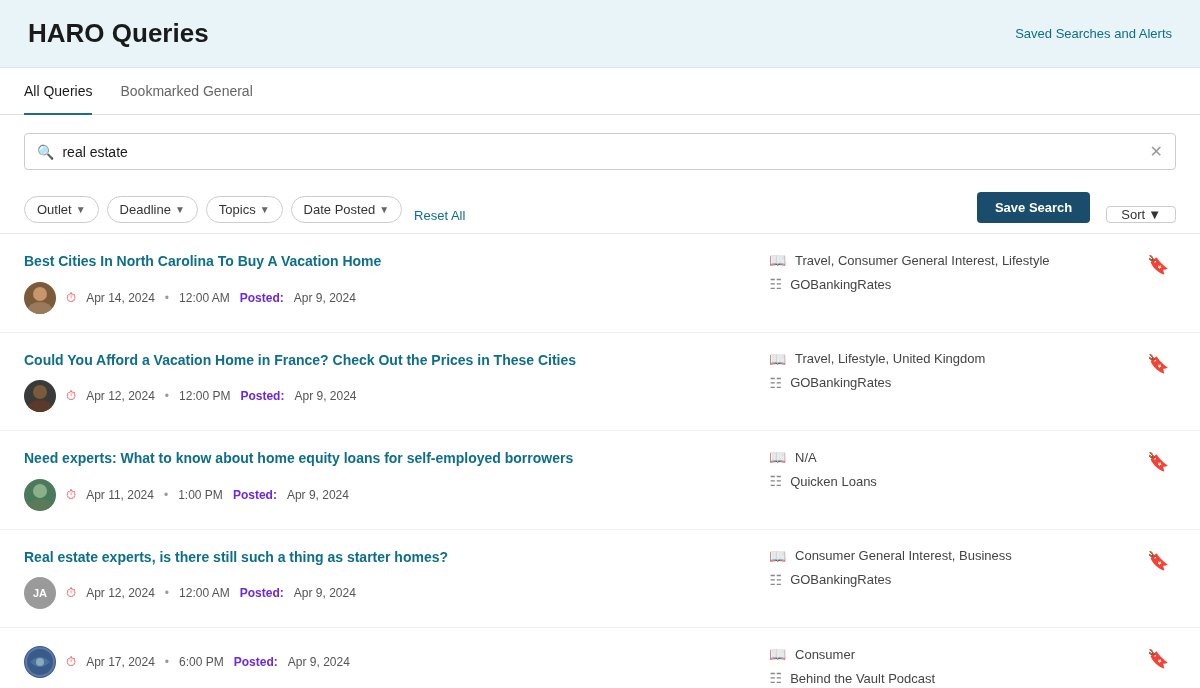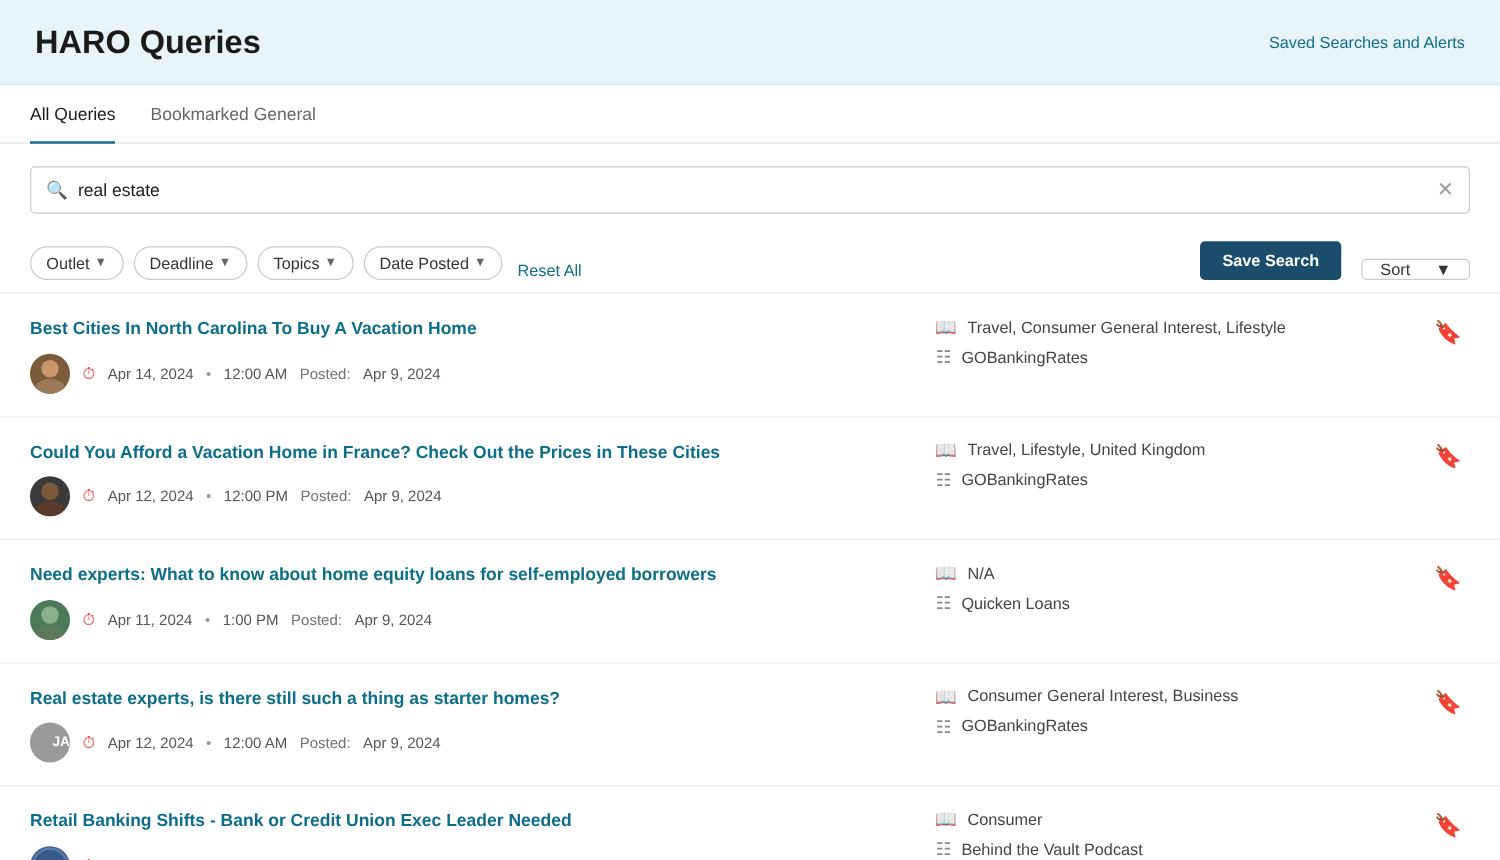--- a/index.html
+++ b/index.html
@@ -113,39 +113,39 @@
       border: none;
       border-radius: 4px;
       padding: 8px 18px;
       font-size: 13px;
       font-weight: 700;
       cursor: pointer;
     }
     .sort-btn {
       display: flex;
       align-items: center;
-      gap: 20px;
+      gap: 3px;
       border: 1px solid #ccc;
       border-radius: 4px;
       padding: 0 14px;
       font-size: 13px;
       color: #333;
       background: #fff;
       cursor: pointer;
       margin-left: 8px;
     }
 
     .results-list { background: #fff; }
 
     .result-item {
       display: flex;
       align-items: stretch;
       padding: 18px 24px;
       border-bottom: 1px solid #efefef;
-      gap: 29px;
+      gap: 8px;
     }
     .result-left {
       flex: 1;
       min-width: 0;
     }
     .result-right {
       width: 380px;
       display: flex;
       flex-direction: column;
       gap: 8px;
@@ -166,31 +166,31 @@
       font-size: 12px;
       color: #555;
     }
     .avatar {
       width: 32px;
       height: 32px;
       border-radius: 50%;
       background: #bbb;
       display: flex;
       align-items: center;
-      justify-content: flex-end;
+      justify-content: center;
       font-size: 11px;
       font-weight: 700;
       color: #fff;
       flex-shrink: 0;
       overflow: hidden;
     }
     .clock-icon { color: #e04040; font-size: 13px; }
     .deadline-date { color: #555; font-weight: 500; font-size: 12px; }
     .dot { color: #999; }
-    .bold-posted { font-weight: 400; color: #737373; text-align: center; }
+    .bold-posted { font-weight: 700; color: #6d28d9; text-align: center; }
 
     .meta-row {
       display: flex;
       align-items: center;
       gap: 8px;
       font-size: 13px;
       color: #444;
     }
     .meta-icon {
       color: #888;
@@ -385,21 +385,20 @@
         <div class="meta-row">
           <span class="meta-icon">☷</span>
           <span>GOBankingRates</span>
         </div>
       </div>
       <span class="bookmark-btn">🔖</span>
     </div>
 
     <div class="result-item">
       <div class="result-left">
-        <div class="result-title">Retail Banking Shifts - Bank or Credit Union Exec Leader Needed</div>
         <div class="result-meta">
           <div class="avatar av-blue">
             <svg width="32" height="32" viewBox="0 0 32 32">
               <circle cx="16" cy="16" r="14" fill="#3a5a8a" stroke="#5a7aaa" stroke-width="2"></circle>
               <path d="M6 16 Q16 6 26 16 Q16 26 6 16Z" fill="#5a8aaa" opacity="0.5"></path>
               <circle cx="16" cy="16" r="4" fill="#8aaac0"></circle>
             </svg>
           </div>
           <span class="clock-icon" style="color: rgb(224, 64, 64); font-size: 13px;">⏱</span>
           <span class="deadline-date">Apr 17, 2024</span>

